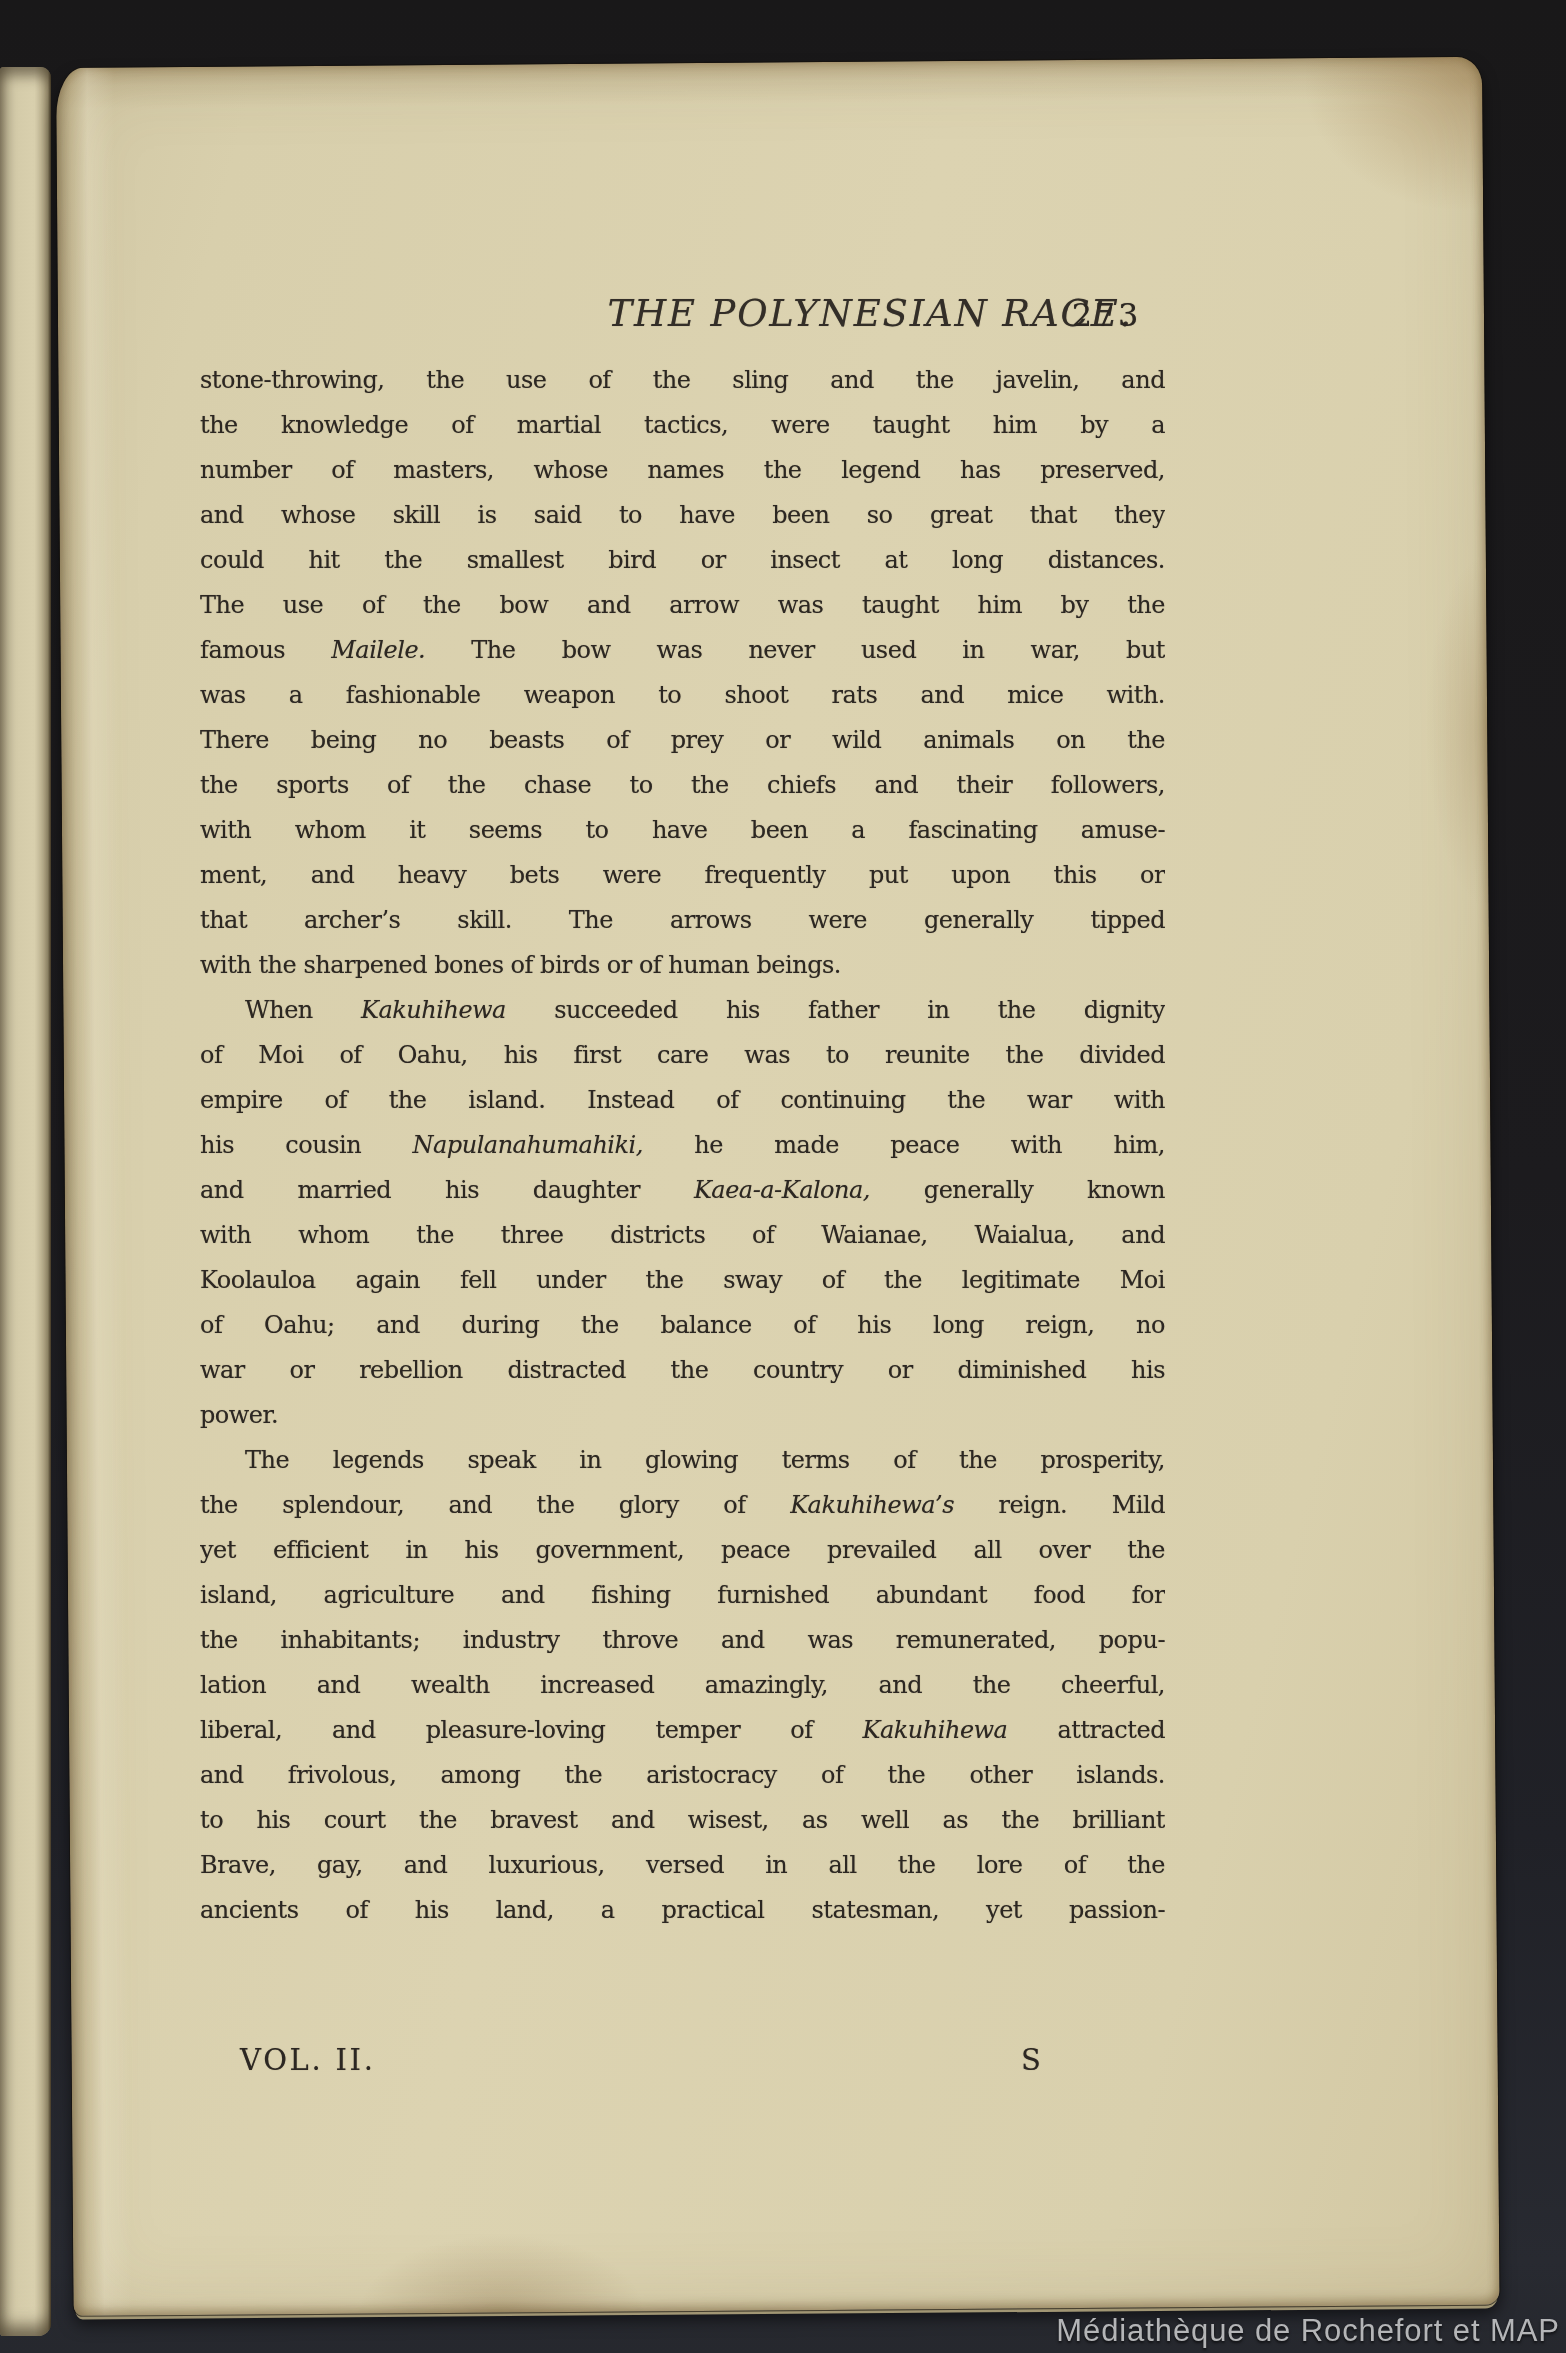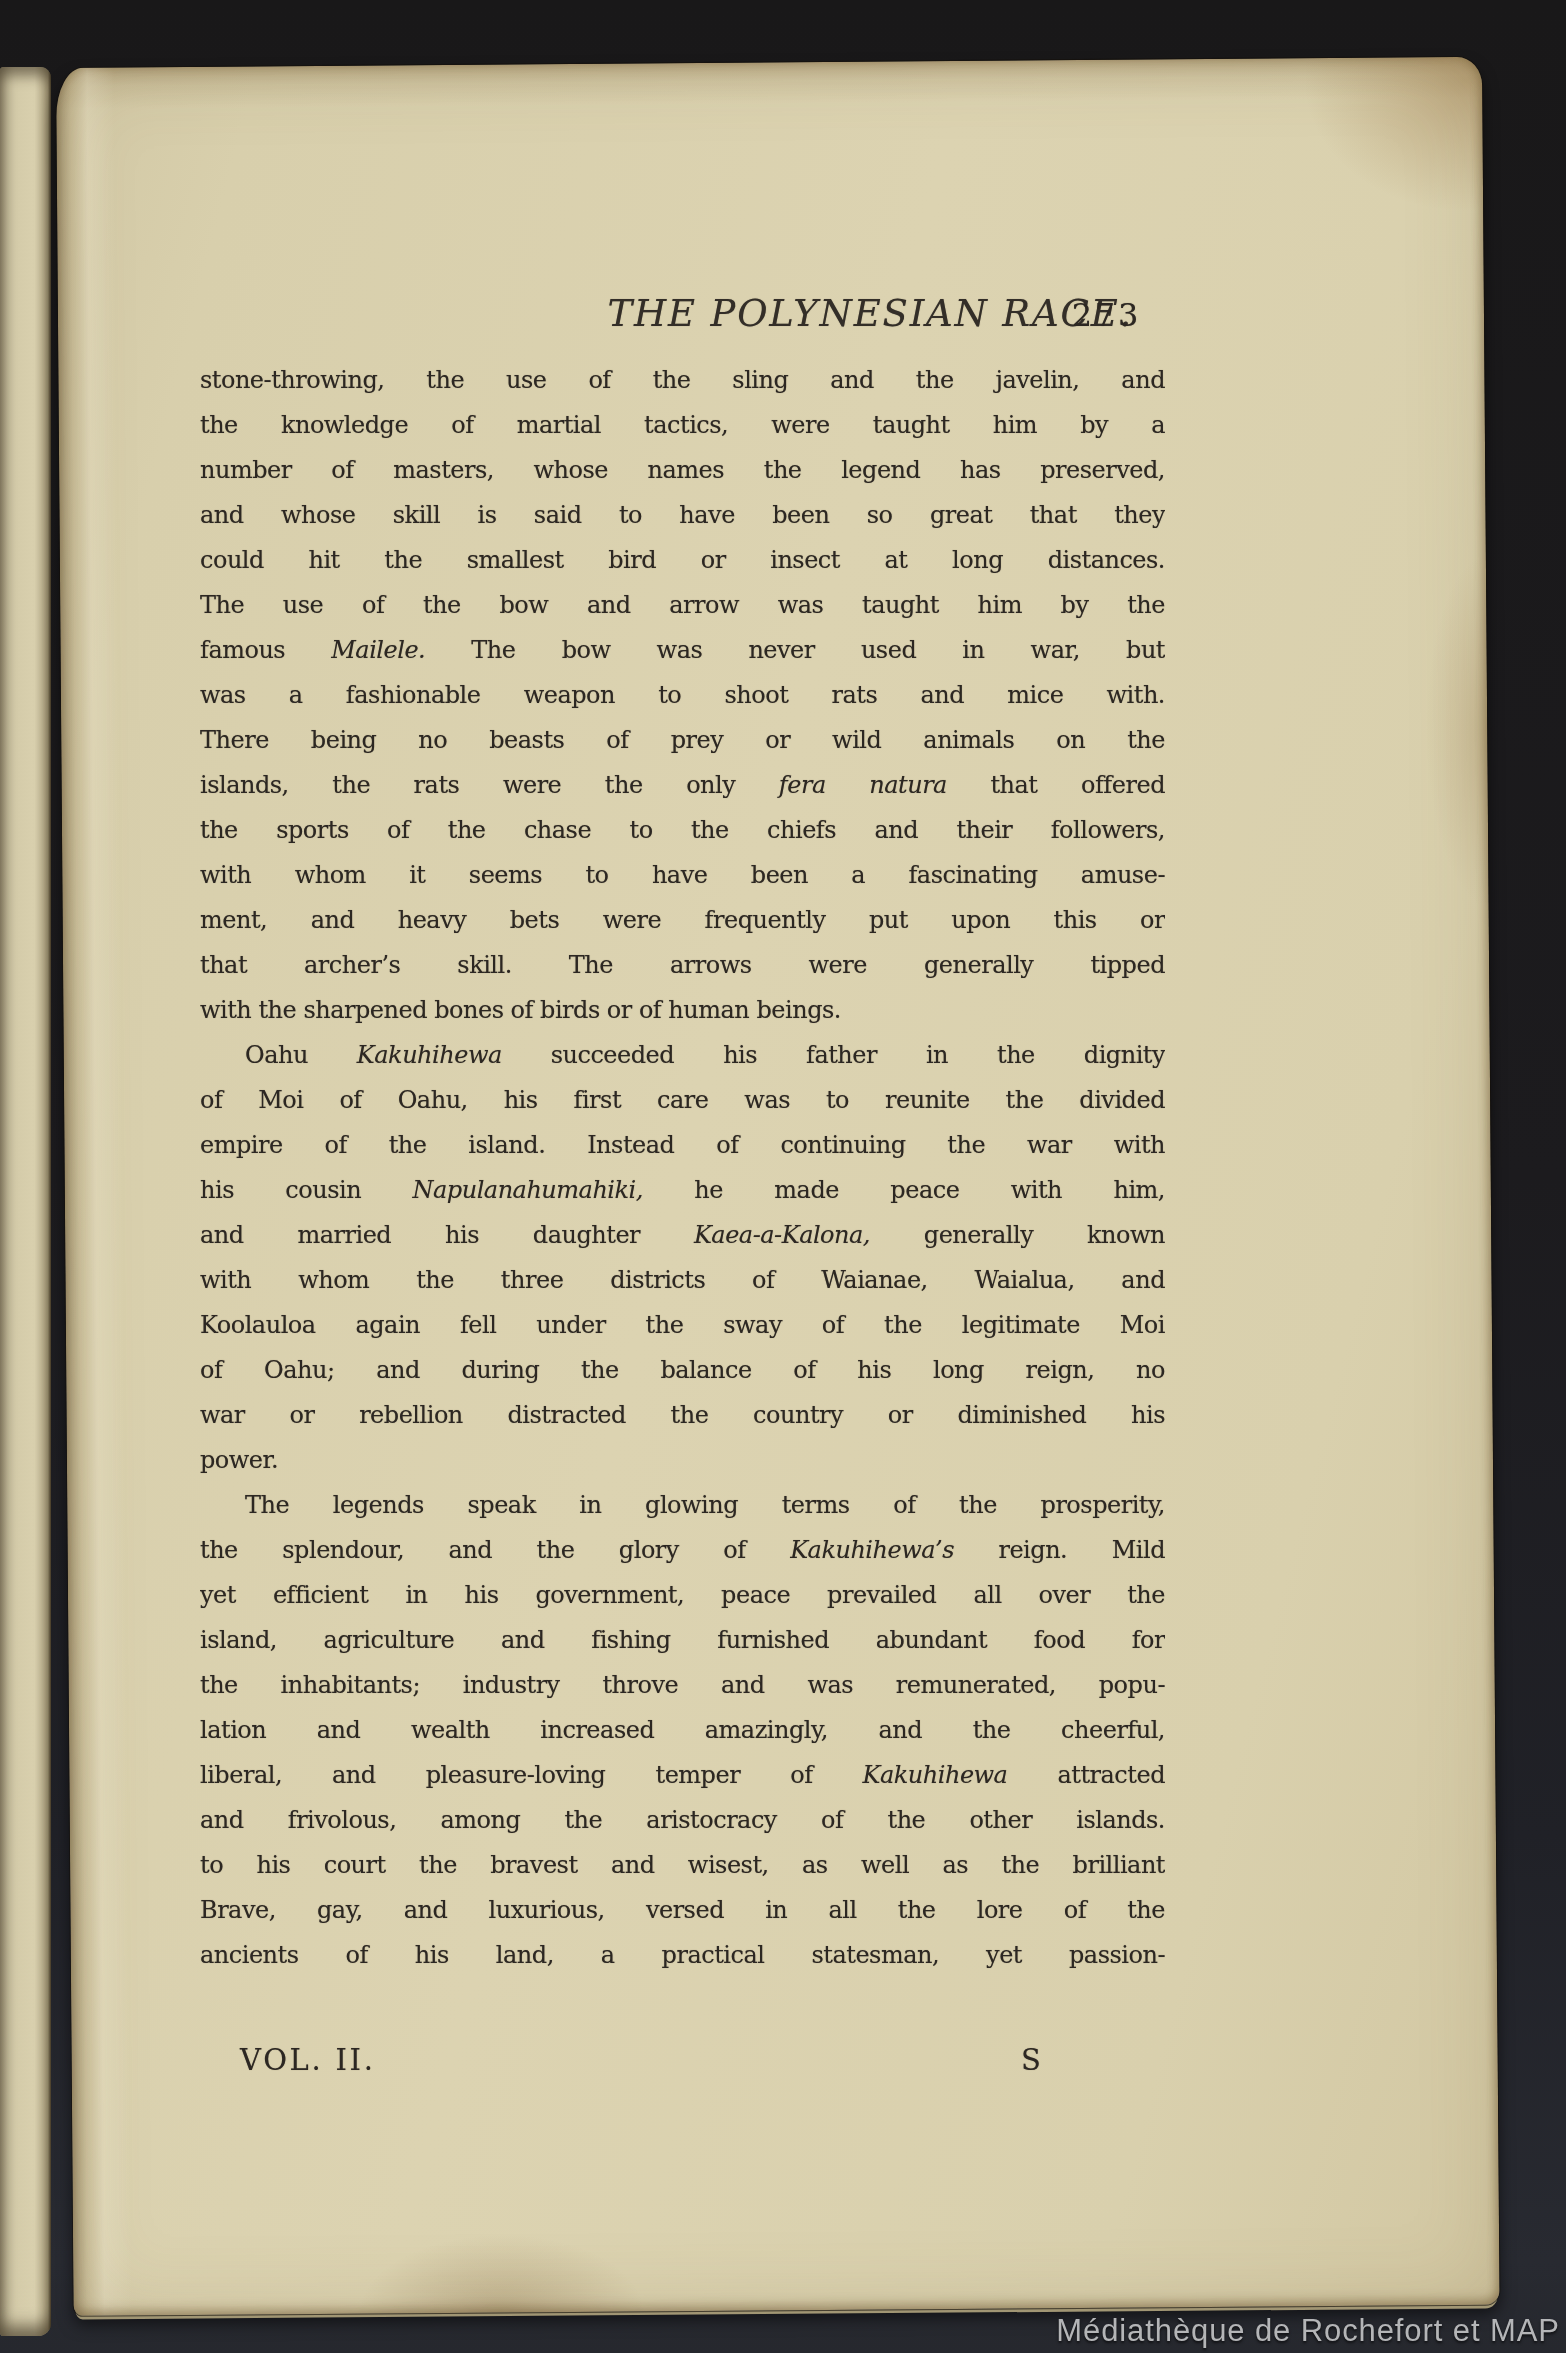--- a/index.html
+++ b/index.html
@@ -81,27 +81,26 @@
     <div class="page-body">
         <div class="bline just"><span>stone-throwing, the use of the sling and the javelin, and</span></div>
         <div class="bline just"><span>the knowledge of martial tactics, were taught him by a</span></div>
         <div class="bline just"><span>number of masters, whose names the legend has preserved,</span></div>
         <div class="bline just"><span>and whose skill is said to have been so great that they</span></div>
         <div class="bline just"><span>could hit the smallest bird or insect at long distances.</span></div>
         <div class="bline just"><span>The use of the bow and arrow was taught him by the</span></div>
         <div class="bline just"><span>famous </span><span class="it">Mailele.</span><span> The bow was never used in war, but</span></div>
         <div class="bline just"><span>was a fashionable weapon to shoot rats and mice with.</span></div>
         <div class="bline just"><span>There being no beasts of prey or wild animals on the</span></div>
-        <div class="bline just"><span>islands, the rats were the only </span><span class="it">fera natura</span><span> that offered</span></div>
         <div class="bline just"><span>the sports of the chase to the chiefs and their followers,</span></div>
         <div class="bline just"><span>with whom it seems to have been a fascinating amuse-</span></div>
         <div class="bline just"><span>ment, and heavy bets were frequently put upon this or</span></div>
         <div class="bline just"><span>that archer’s skill. The arrows were generally tipped</span></div>
         <div class="bline"><span>with the sharpened bones of birds or of human beings.</span></div>
-        <div class="bline just indent"><span>Oahu </span><span class="it">Kakuhihewa</span><span> succeeded his father in the dignity</span></div>
+        <div class="bline just indent"><span>When </span><span class="it">Kakuhihewa</span><span> succeeded his father in the dignity</span></div>
         <div class="bline just"><span>of Moi of Oahu, his first care was to reunite the divided</span></div>
         <div class="bline just"><span>empire of the island. Instead of continuing the war with</span></div>
         <div class="bline just"><span>his cousin </span><span class="it">Napulanahumahiki,</span><span> he made peace with him,</span></div>
         <div class="bline just"><span>and married his daughter </span><span class="it">Kaea-a-Kalona,</span><span> generally known</span></div>
         <div class="bline just"><span>with whom the three districts of Waianae, Waialua, and</span></div>
         <div class="bline just"><span>Koolauloa again fell under the sway of the legitimate Moi</span></div>
         <div class="bline just"><span>of Oahu; and during the balance of his long reign, no</span></div>
         <div class="bline just"><span>war or rebellion distracted the country or diminished his</span></div>
         <div class="bline"><span>power.</span></div>
         <div class="bline just indent"><span>The legends speak in glowing terms of the prosperity,</span></div>

